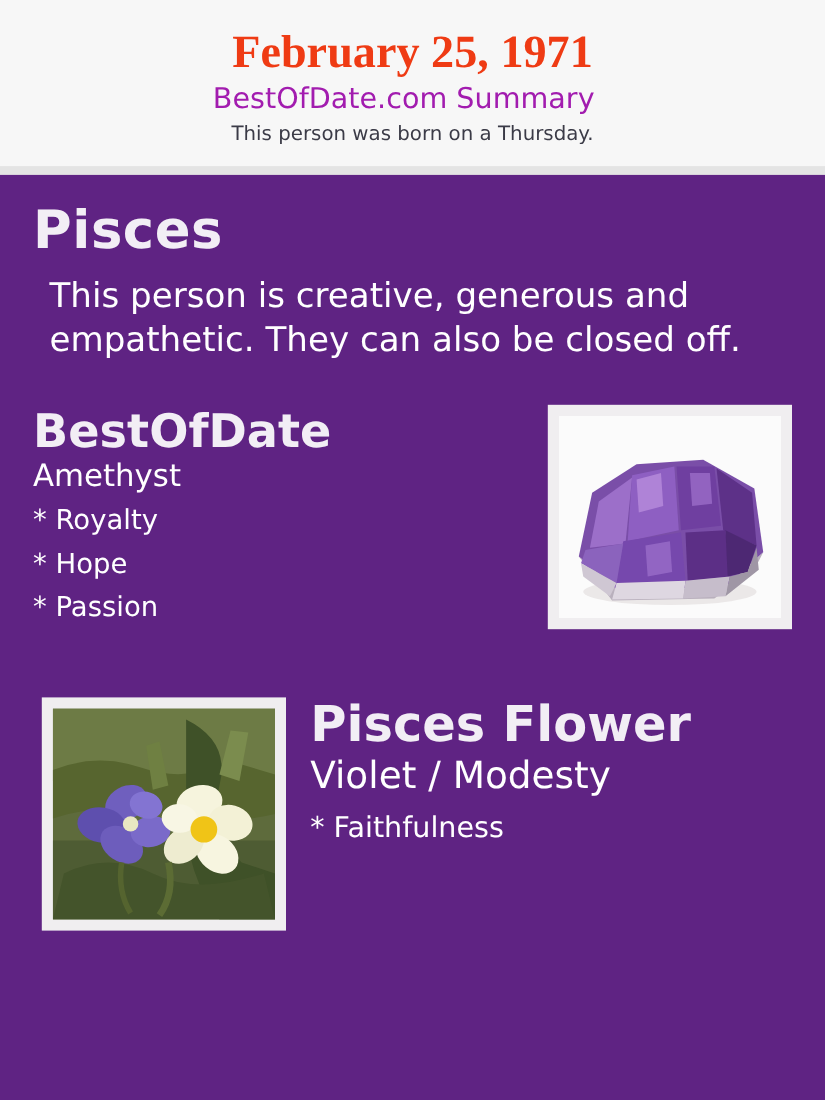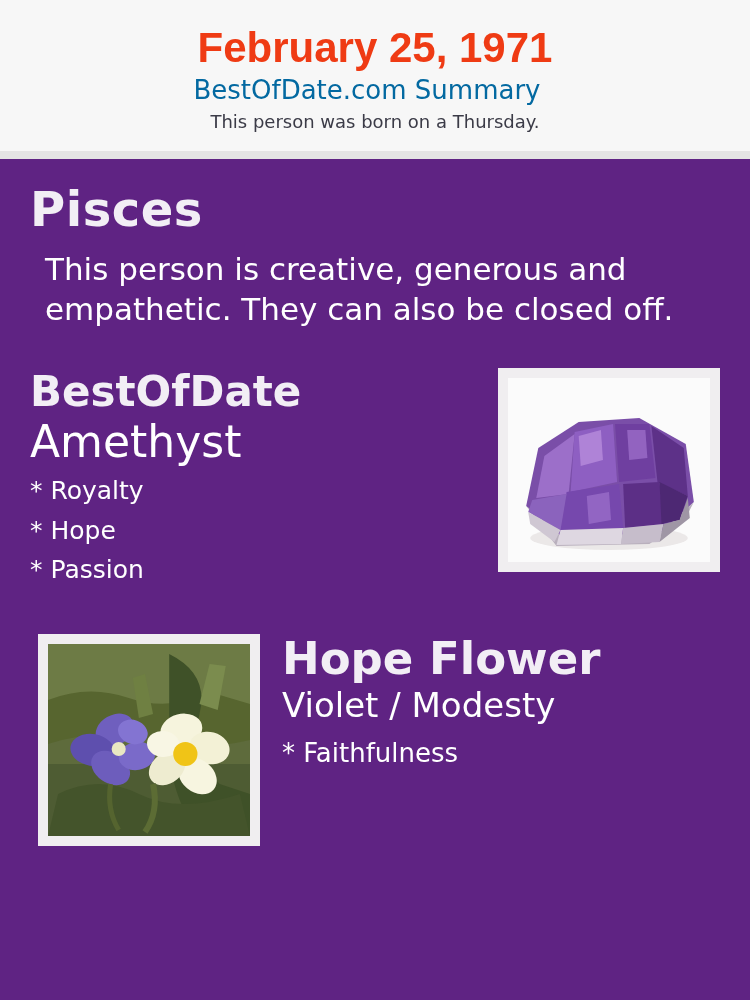--- a/index.html
+++ b/index.html
@@ -26,24 +26,24 @@
     padding: 26px 0 18px 0;
     text-align: center;
   }
   .header-date {
     color: #ef3b14;
     font-size: 42px;
     font-weight: bold;
     letter-spacing: 0px;
     line-height: 1.05;
     margin: 0 0 6px 0;
-    font-family: Liberation Sans, sans-serif;
+    font-family: Liberation Serif, serif;
   }
   .header-site {
-    color: #0369a1;
+    color: #a21caf;
     font-size: 26px;
     font-weight: normal;
     margin: 0 16px 6px 0;
     line-height: 1.15;
   }
   .header-sub {
     color: #3b3b47;
     font-size: 18px;
     margin: 0;
     line-height: 1.15;
@@ -93,21 +93,21 @@
     width: 440px;
   }
   .section-title {
     font-size: 42px;
     font-weight: bold;
     color: #f2eef5;
     margin: 0 0 2px 0;
     line-height: 1.12;
   }
   .section-sub {
-    font-size: 44px;
+    font-size: 28px;
     color: #ffffff;
     margin: 0 0 10px 0;
     line-height: 1.15;
     font-weight: normal;
   }
   .trait {
     font-size: 25px;
     color: #ffffff;
     margin: 0 0 12px 0;
     line-height: 1.1;
@@ -261,20 +261,20 @@
               <ellipse cx="114" cy="100" rx="16" ry="13" fill="#f8f6e4" transform="rotate(5 114 100)"></ellipse>
               <circle cx="136" cy="110" r="12" fill="#f0c417"></circle>
             </g>
             <path d="M104 140 Q110 168 96 188" stroke="#5c6c34" stroke-width="6" fill="none"></path>
             <path d="M62 140 Q58 166 70 186" stroke="#55642f" stroke-width="5" fill="none"></path>
           </svg>
         </div>
       </div>
 
       <div class="flower-text">
-        <div class="section-title">Hope Flower</div>
+        <div class="section-title">Pisces Flower</div>
         <div class="section-sub">Violet / Modesty</div>
         <div class="trait">* Faithfulness</div>
       </div>
     </div>
 
   </div>
 </div>
 
 </body></html>

